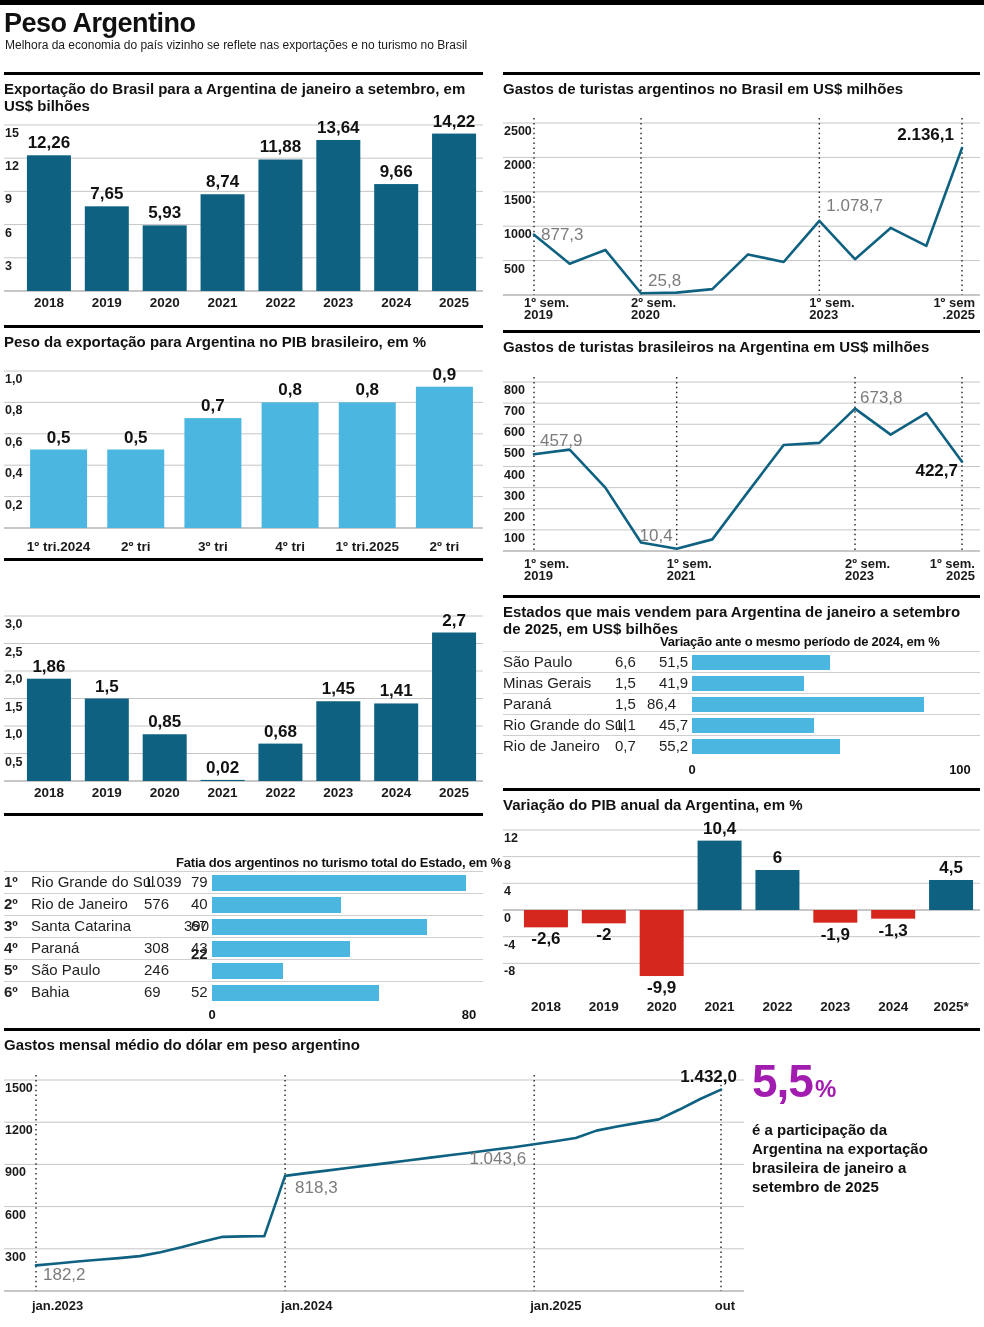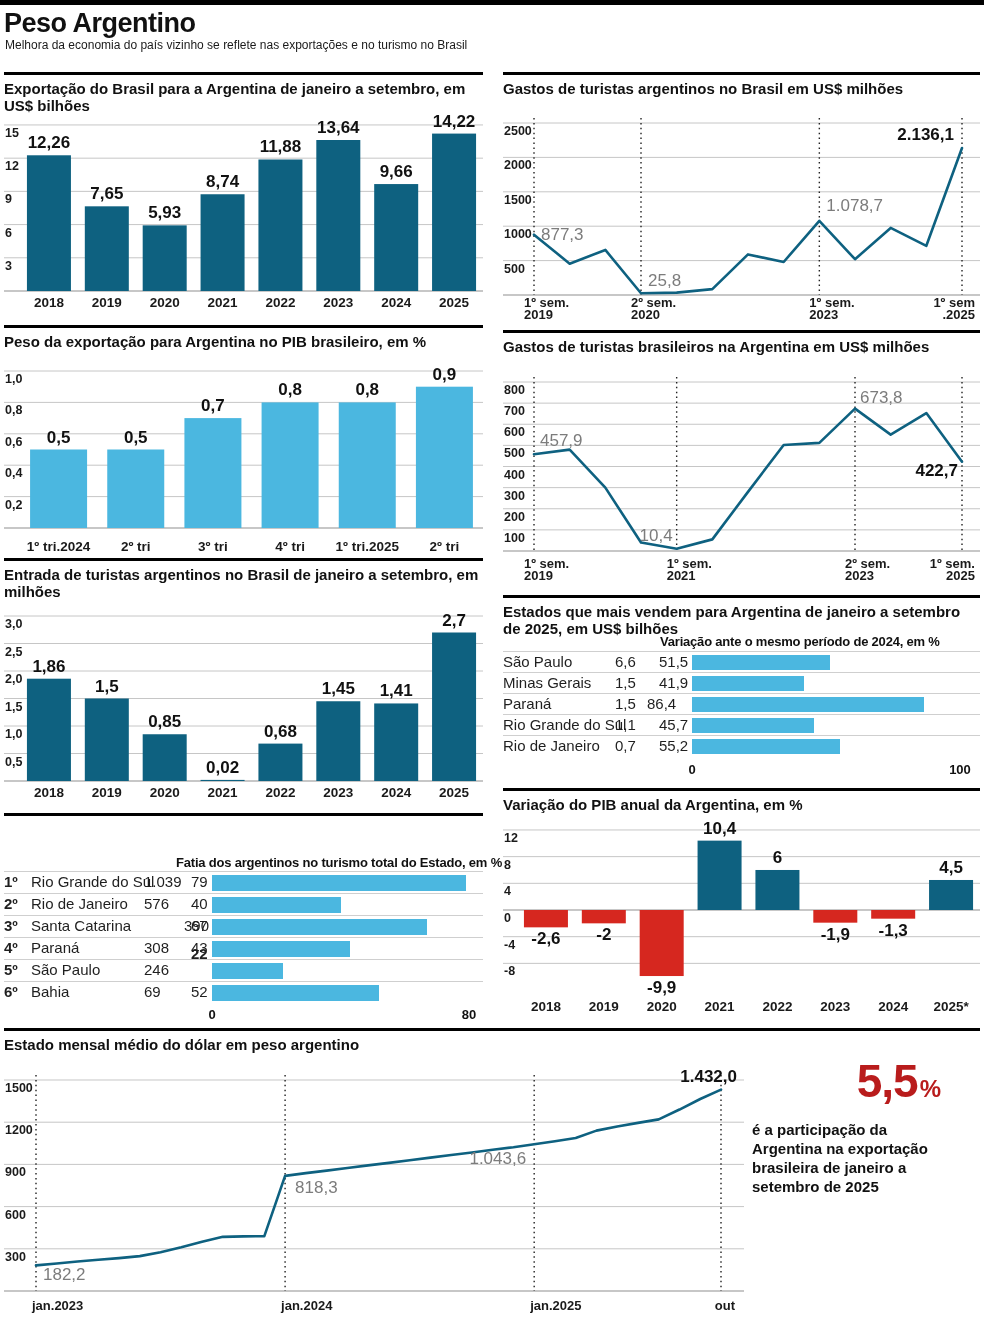--- a/index.html
+++ b/index.html
@@ -36,21 +36,21 @@
   polyline.series{fill:none;stroke-width:2.6;stroke-linejoin:round;stroke-linecap:round;}
   
   .tb-sep{position:absolute;left:0;height:1px;background:#cfcfcf;width:100%;}
   .tb-cell{position:absolute;font-size:15px;color:#1f1f1f;white-space:nowrap;}
   .tb-rank{font-weight:bold;}
   .tb-bar{position:absolute;}
   .tb-axis{position:absolute;font-weight:bold;font-size:13px;color:#111;text-align:center;width:30px;}
   
   .stat{position:absolute;left:752px;width:188px;}
   #stat0{top:1058px;} #stat1{top:1190px;}
-  .stat-big{font-size:46px;font-weight:bold;color:#b91c1c;line-height:46px;letter-spacing:-1px;text-align:right;}
+  .stat-big{font-size:46px;font-weight:bold;color:#a21caf;line-height:46px;letter-spacing:-1px;}
   .stat-pct{font-size:24px;font-weight:bold;margin-left:2px;}
   .stat-desc{margin:8px 0 0;font-size:15px;font-weight:bold;line-height:19px;color:#111;}
   .sources{position:absolute;left:4px;top:1314px;font-size:12px;color:#222;}
 </style>
 </head>
 <body>
 
 <div class="page">
   <div class="topbar"></div>
   <h1 class="page-title">Peso Argentino</h1>
@@ -126,21 +126,20 @@
           <rect x="334.75" y="47.39999999999999" width="57" height="125.60000000000001" fill="#4bb7e0"></rect>
           <text x="363.25" y="40.39999999999999" class="vlabel" text-anchor="middle">0,8</text>
           <text x="363.25" y="196" class="cat" text-anchor="middle">1º tri.2025</text>
           <rect x="411.9166666666667" y="31.69999999999999" width="57" height="141.3" fill="#4bb7e0"></rect>
           <text x="440.4166666666667" y="24.69999999999999" class="vlabel" text-anchor="middle">0,9</text>
           <text x="440.4166666666667" y="196" class="cat" text-anchor="middle">2º tri</text>
         </svg></div>
   </section>
 
   <section class="sec" id="sec2">
-    <h2>Entrada de turistas argentinos no Brasil de janeiro a setembro, em milhões</h2>
     <div class="plot"><svg width="479" height="226">
           <line x1="0" y1="165.5" x2="479" y2="165.5" class="gridline"></line>
           <text x="1" y="177.5" class="ytick" text-anchor="start">0,5</text>
           <line x1="0" y1="138" x2="479" y2="138" class="gridline"></line>
           <text x="1" y="150" class="ytick" text-anchor="start">1,0</text>
           <line x1="0" y1="110.5" x2="479" y2="110.5" class="gridline"></line>
           <text x="1" y="122.5" class="ytick" text-anchor="start">1,5</text>
           <line x1="0" y1="83" x2="479" y2="83" class="gridline"></line>
           <text x="1" y="95" class="ytick" text-anchor="start">2,0</text>
           <line x1="0" y1="55.5" x2="479" y2="55.5" class="gridline"></line>
@@ -363,21 +362,21 @@
           <rect x="368.1875" y="92" width="44" height="8.671" fill="#d6271f"></rect>
           <text x="390.1875" y="117.67099999999999" class="vlabel" text-anchor="middle">-1,3</text>
           <text x="390.1875" y="193" class="cat" text-anchor="middle">2024</text>
           <rect x="426.0625" y="61.985" width="44" height="30.015" fill="#0e6180"></rect>
           <text x="448.0625" y="54.985" class="vlabel" text-anchor="middle">4,5</text>
           <text x="448.0625" y="193" class="cat" text-anchor="middle">2025*</text>
         </svg></div>
   </section>
 
   <section class="sec" id="sec8">
-    <h2>Estado mensal médio do dólar em peso argentino</h2>
+    <h2>Gastos mensal médio do dólar em peso argentino</h2>
     <div class="plot"><svg width="740" height="266">
           <line x1="0" y1="189.7999" x2="740" y2="189.7999" class="gridline"></line>
           <text x="1" y="201.7999" class="ytick" text-anchor="start">300</text>
           <line x1="0" y1="147.59980000000002" x2="740" y2="147.59980000000002" class="gridline"></line>
           <text x="1" y="159.59980000000002" class="ytick" text-anchor="start">600</text>
           <line x1="0" y1="105.39970000000001" x2="740" y2="105.39970000000001" class="gridline"></line>
           <text x="1" y="117.39970000000001" class="ytick" text-anchor="start">900</text>
           <line x1="0" y1="63.199600000000004" x2="740" y2="63.199600000000004" class="gridline"></line>
           <text x="1" y="75.1996" class="ytick" text-anchor="start">1200</text>
           <line x1="0" y1="20.999500000000012" x2="740" y2="20.999500000000012" class="gridline"></line>

